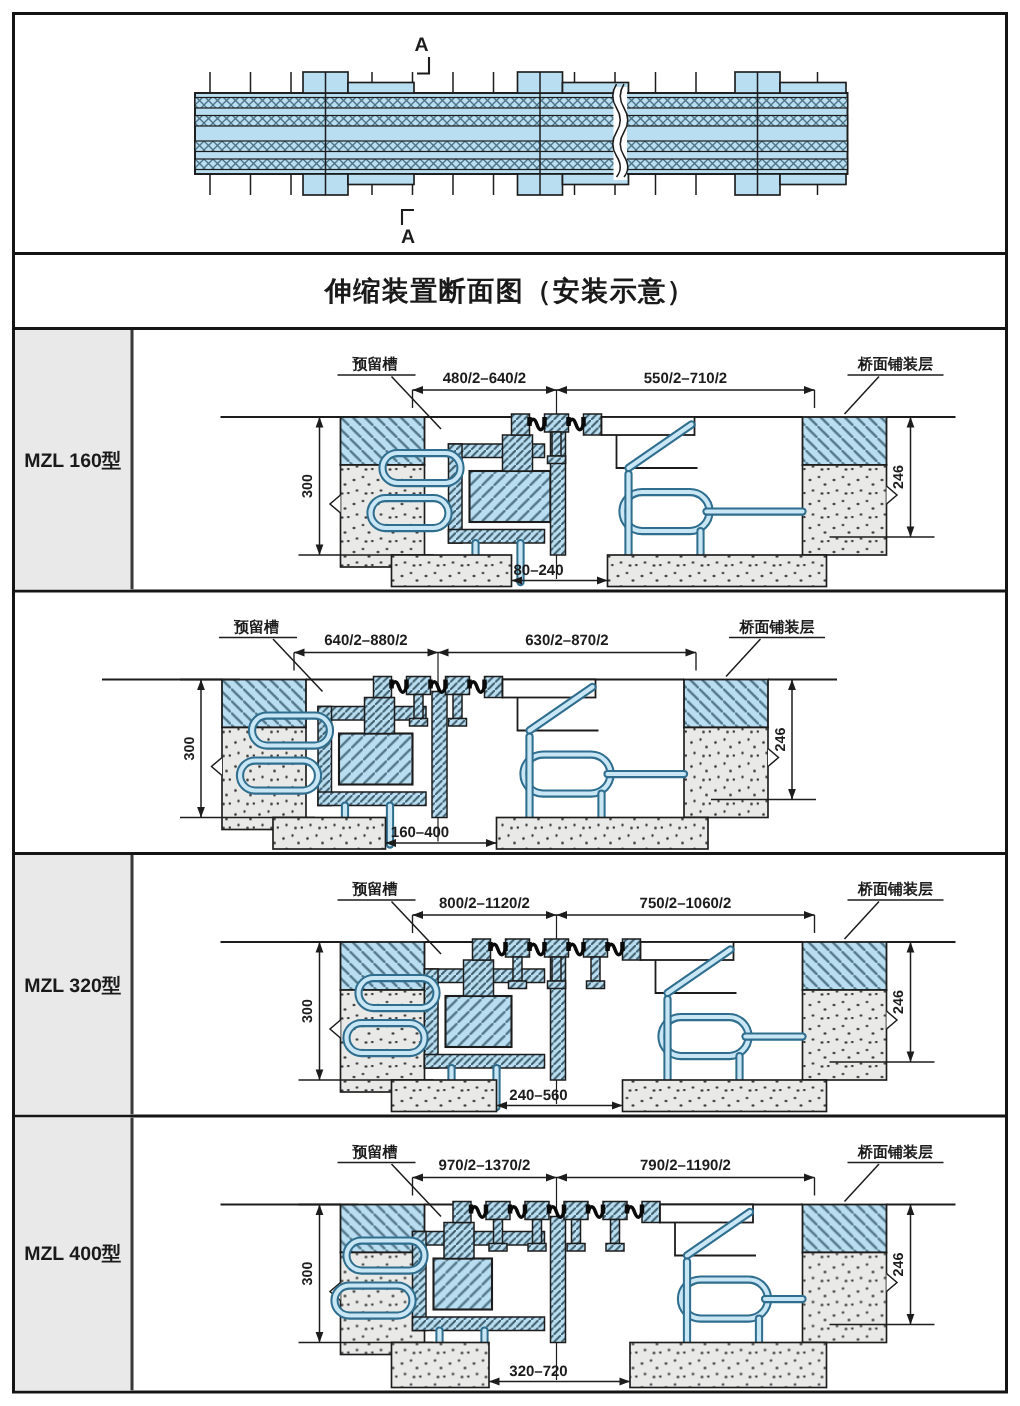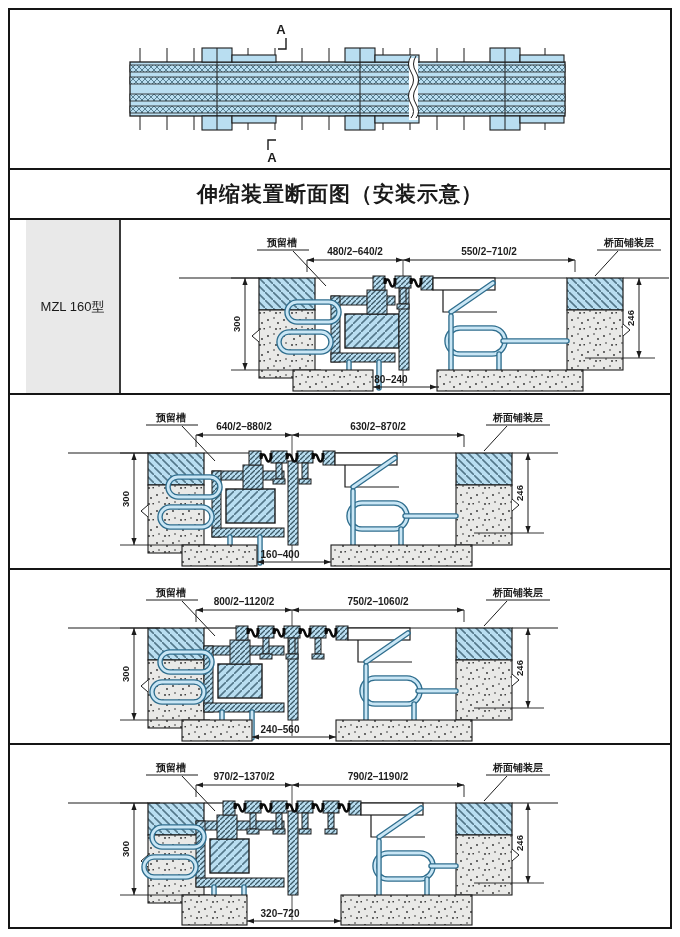--- a/index.html
+++ b/index.html
@@ -1,22 +1,22 @@
 <!DOCTYPE html>
 <html><head>
 <meta charset="utf-8">
 <style>
   html,body{margin:0;padding:0;background:#fff;}
   body{width:680px;height:937px;position:relative;font-family:"Liberation Sans",sans-serif;color:#1a1a1a;}
   .frame{position:absolute;left:8px;top:8px;width:660px;height:917px;border:2px solid #151515;box-sizing:content-box;}
   .plan{height:158px;border-bottom:2px solid #151515;overflow:hidden;}
-  .titlebar{height:48px;border-bottom:2px solid #151515;display:flex;align-items:center;justify-content:center;font-size:21px;font-weight:bold;letter-spacing:1px;text-align:center;}
+  .titlebar{height:48px;border-bottom:2px solid #151515;display:flex;align-items:center;justify-content:center;font-size:18px;font-weight:bold;letter-spacing:1px;text-align:center;}
   .row{display:flex;height:173px;border-bottom:2px solid #151515;}
   .row.last{height:182px;border-bottom:none;}
-  .label{width:95px;background:#e9e9e9;border-right:2px solid #3a3a3a;display:flex;align-items:center;justify-content:center;font-size:13px;font-weight:400;box-sizing:border-box;margin-left:16px;}
+  .label{width:79px;background:#e9e9e9;border-right:2px solid #3a3a3a;display:flex;align-items:center;justify-content:center;font-size:13px;font-weight:700;box-sizing:border-box;}
   .diagram{flex:1;overflow:hidden;}
   svg{display:block;}
 </style>
 </head>
 <body>
 
 <svg width="0" height="0" style="position:absolute">
   <defs>
     <pattern id="hA" patternUnits="userSpaceOnUse" width="8" height="8">
       <rect width="8" height="8" fill="#b9def1"></rect>
@@ -278,20 +278,21 @@
           <rect x="172" y="150" width="75" height="21" fill="url(#conc)" stroke="#1c1c1c" stroke-width="1.1" rx="0"></rect>
           <rect x="321" y="150" width="141" height="21" fill="url(#conc)" stroke="#1c1c1c" stroke-width="1.1" rx="0"></rect>
           <line x1="247" y1="167" x2="321" y2="167" stroke="#1c1c1c" stroke-width="1"></line>
           <polygon points="247,167 254,164.4 254,169.6" fill="#1c1c1c"></polygon>
           <polygon points="321,167 314,164.4 314,169.6" fill="#1c1c1c"></polygon>
           <text x="270" y="163" font-size="10" text-anchor="middle" fill="#1c1c1c" font-weight="700" font-family="&quot;Liberation Sans&quot;,sans-serif">160–400</text>
         </svg>
       </div>
   </div>
   <div class="row">
+    <div class="label">MZL 320型</div>
     <div class="diagram">
         <svg viewBox="0 0 563 173" width="563" height="173" preserveAspectRatio="xMidYMin meet">
           <rect x="138" y="58" width="56" height="32" fill="url(#hA)" stroke="#1c1c1c" stroke-width="1.2" rx="0"></rect>
           <rect x="138" y="90" width="56" height="68" fill="url(#conc)" stroke="#1c1c1c" stroke-width="1.1" rx="0"></rect>
           <path d="M138,110 l-7,6 l7,6" fill="#fff" stroke="#1c1c1c" stroke-width="1"></path>
           <rect x="446" y="58" width="56" height="32" fill="url(#hA)" stroke="#1c1c1c" stroke-width="1.2" rx="0"></rect>
           <rect x="446" y="90" width="56" height="60" fill="url(#conc)" stroke="#1c1c1c" stroke-width="1.1" rx="0"></rect>
           <path d="M502,104 l7,6 l-7,6" fill="#fff" stroke="#1c1c1c" stroke-width="1"></path>
           <line x1="58" y1="58" x2="138" y2="58" stroke="#1c1c1c" stroke-width="1.2"></line>
           <line x1="194" y1="58" x2="226" y2="58" stroke="#1c1c1c" stroke-width="1.2"></line>
@@ -376,20 +377,21 @@
           <rect x="172" y="150" width="70" height="21" fill="url(#conc)" stroke="#1c1c1c" stroke-width="1.1" rx="0"></rect>
           <rect x="326" y="150" width="136" height="21" fill="url(#conc)" stroke="#1c1c1c" stroke-width="1.1" rx="0"></rect>
           <line x1="242" y1="167" x2="326" y2="167" stroke="#1c1c1c" stroke-width="1"></line>
           <polygon points="242,167 249,164.4 249,169.6" fill="#1c1c1c"></polygon>
           <polygon points="326,167 319,164.4 319,169.6" fill="#1c1c1c"></polygon>
           <text x="270" y="163" font-size="10" text-anchor="middle" fill="#1c1c1c" font-weight="700" font-family="&quot;Liberation Sans&quot;,sans-serif">240–560</text>
         </svg>
       </div>
   </div>
   <div class="row last">
+    <div class="label">MZL 400型</div>
     <div class="diagram">
         <svg viewBox="0 0 563 182" width="563" height="182" preserveAspectRatio="xMidYMin meet">
           <rect x="138" y="58" width="56" height="32" fill="url(#hA)" stroke="#1c1c1c" stroke-width="1.2" rx="0"></rect>
           <rect x="138" y="90" width="56" height="68" fill="url(#conc)" stroke="#1c1c1c" stroke-width="1.1" rx="0"></rect>
           <path d="M138,110 l-7,6 l7,6" fill="#fff" stroke="#1c1c1c" stroke-width="1"></path>
           <rect x="446" y="58" width="56" height="32" fill="url(#hA)" stroke="#1c1c1c" stroke-width="1.2" rx="0"></rect>
           <rect x="446" y="90" width="56" height="60" fill="url(#conc)" stroke="#1c1c1c" stroke-width="1.1" rx="0"></rect>
           <path d="M502,104 l7,6 l-7,6" fill="#fff" stroke="#1c1c1c" stroke-width="1"></path>
           <line x1="58" y1="58" x2="138" y2="58" stroke="#1c1c1c" stroke-width="1.2"></line>
           <line x1="194" y1="58" x2="213" y2="58" stroke="#1c1c1c" stroke-width="1.2"></line>

